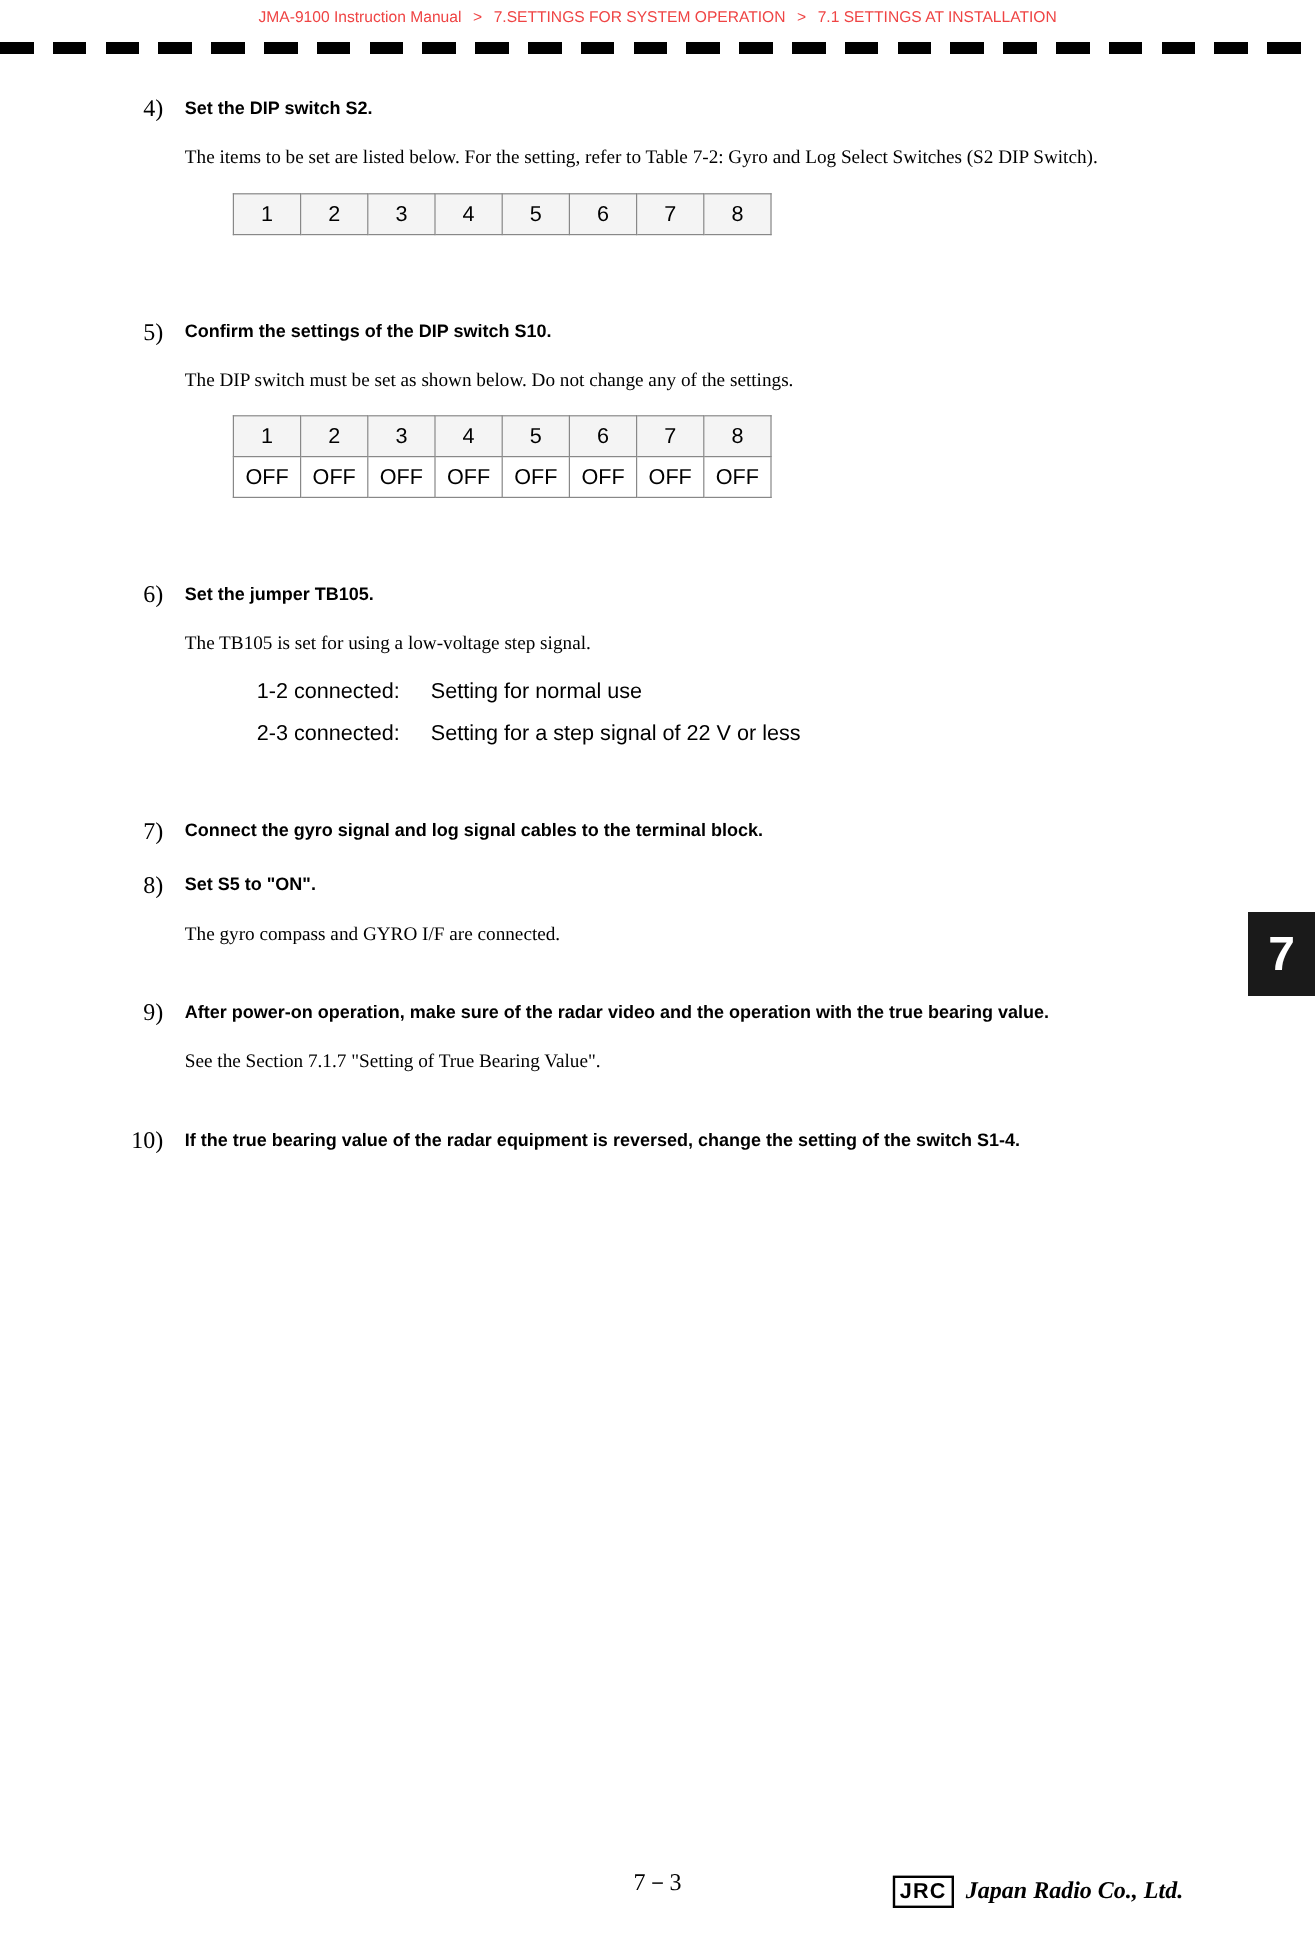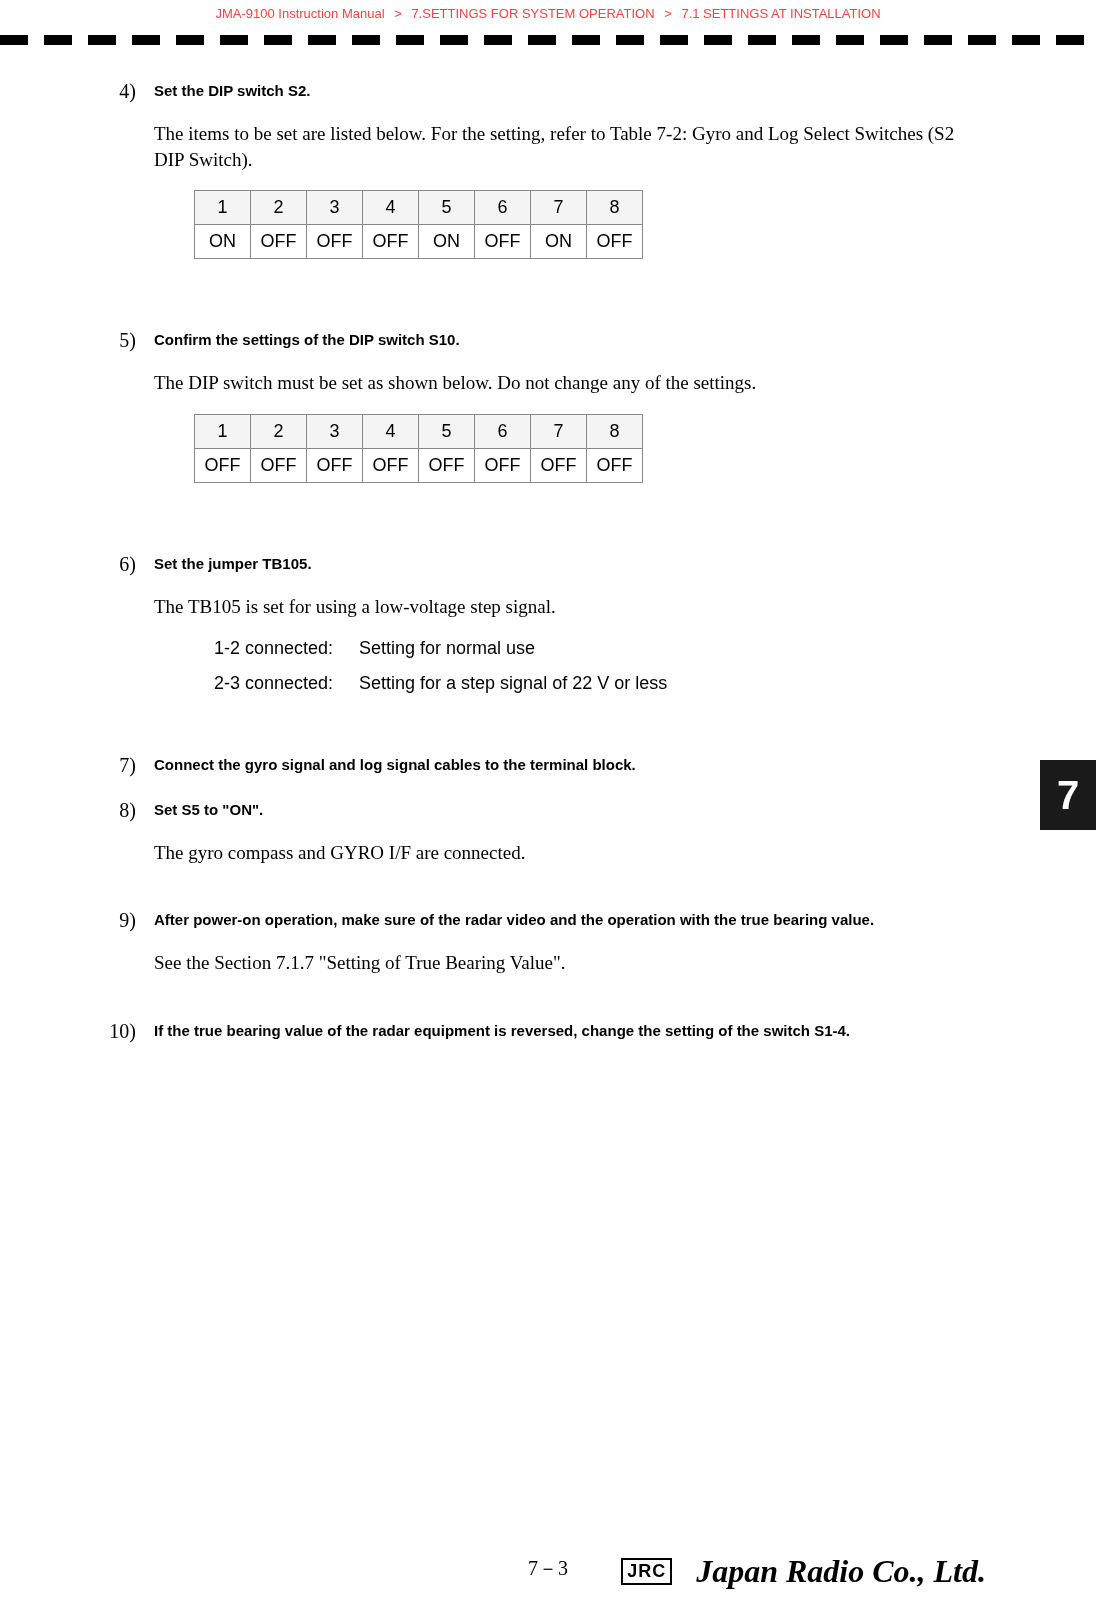--- a/index.html
+++ b/index.html
@@ -53,21 +53,21 @@
     font-weight: bold;
     font-size: 15px;
     line-height: 1.5;
   }
   .step-body {
     margin-left: 46px;
     margin-top: 18px;
   }
   .para {
     font-family: "Times New Roman", serif;
-    font-size: 19px;
+    font-size: 16px;
     line-height: 1.35;
     margin-bottom: 18px;
   }
   .dip-table {
     border-collapse: collapse;
     margin-left: 40px;
     margin-top: 6px;
   }
   .dip-table td, .dip-table th {
     border: 1px solid #888;
@@ -113,33 +113,33 @@
   .page-num {
     font-family: "Times New Roman", serif;
     font-size: 20px;
   }
   .logo-wrap {
     position: absolute;
     bottom: 30px;
     right: 110px;
     display: flex;
     align-items: center;
-    gap: 24px;
+    gap: 10px;
   }
   .jrc-box {
     border: 2px solid #000;
     font-family: Arial, Helvetica, sans-serif;
     font-weight: bold;
     font-size: 18px;
     padding: 1px 4px;
     letter-spacing: 1px;
   }
   .jrc-script {
     font-family: "Brush Script MT", cursive;
-    font-size: 32px;
+    font-size: 20px;
     font-style: italic;
     font-weight: bold;
   }
   .tight { margin-bottom: 22px; }
 </style>
 </head>
 <body>
 
 <div class="header">
   <span>JMA-9100 Instruction Manual</span>
@@ -165,30 +165,20 @@
         <tbody>
             <tr>
           <th>1</th>
           <th>2</th>
           <th>3</th>
           <th>4</th>
           <th>5</th>
           <th>6</th>
           <th>7</th>
           <th>8</th>
-        </tr>
-        <tr>
-          <td>ON</td>
-          <td>OFF</td>
-          <td>OFF</td>
-          <td>OFF</td>
-          <td>ON</td>
-          <td>OFF</td>
-          <td>ON</td>
-          <td>OFF</td>
         </tr>
       </tbody>
         </table>
     </div>
   </div>
 
   <div class="step" style="margin-bottom:70px;">
     <div class="step-head">
       <div class="step-num">5)</div>
       <div class="step-title">Confirm the settings of the DIP switch S10.</div>

